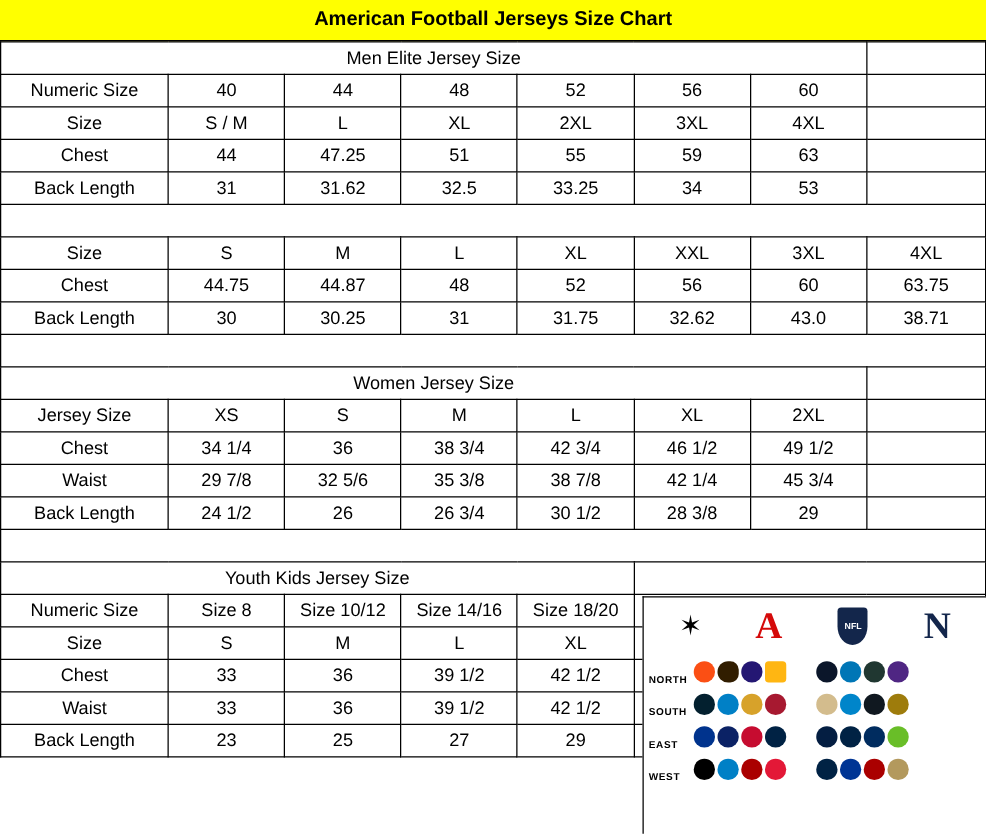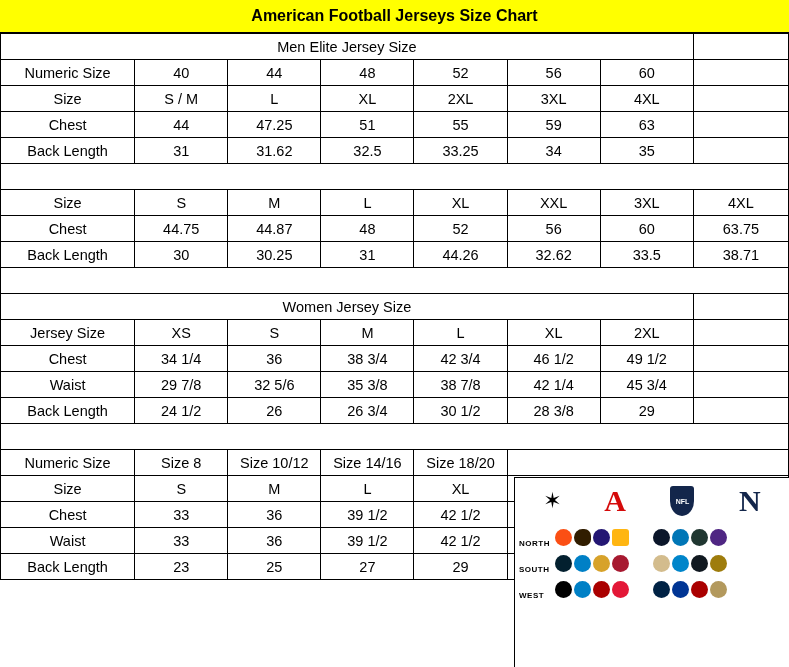--- a/index.html
+++ b/index.html
@@ -207,21 +207,21 @@
         <td>63</td>
         <td class="blank"></td>
       </tr>
       <tr>
         <td>Back Length</td>
         <td>31</td>
         <td>31.62</td>
         <td>32.5</td>
         <td>33.25</td>
         <td>34</td>
-        <td>35</td>
+        <td>53</td>
         <td class="blank"></td>
       </tr>
 
       <tr class="spacer-row">
         <td class="nb" colspan="8"></td>
       </tr>
 
       <tr>
         <td>Size</td>
         <td>S</td>
@@ -240,23 +240,23 @@
         <td>52</td>
         <td>56</td>
         <td>60</td>
         <td>63.75</td>
       </tr>
       <tr>
         <td>Back Length</td>
         <td>30</td>
         <td>30.25</td>
         <td>31</td>
-        <td>44.26</td>
+        <td>31.75</td>
         <td>32.62</td>
-        <td>33.5</td>
+        <td>43.0</td>
         <td>38.71</td>
       </tr>
 
       <tr class="spacer-row">
         <td class="nb" colspan="8"></td>
       </tr>
 
       <tr>
         <td class="section-head" colspan="7">Women Jersey Size</td>
         <td class="nb"></td>
@@ -299,20 +299,24 @@
         <td>30 1/2</td>
         <td>28 3/8</td>
         <td>29</td>
         <td class="nb"></td>
       </tr>
 
       <tr class="spacer-row">
         <td class="nb" colspan="8"></td>
       </tr>
 
+      <tr>
+        <td class="section-head" colspan="5">Youth Kids Jersey Size</td>
+        <td class="nb" colspan="3"></td>
+      </tr>
       <tr>
         <td>Numeric Size</td>
         <td class="small-cell">Size 8</td>
         <td class="small-cell">Size 10/12</td>
         <td class="small-cell">Size 14/16</td>
         <td class="small-cell">Size 18/20</td>
         <td class="nb" colspan="3"></td>
       </tr>
       <tr>
         <td>Size</td>
@@ -382,20 +386,35 @@
           <span class="team-dot" style="background:#a71930"></span>
         </span>
         <span class="team-group">
           <span class="team-dot" style="background:#d3bc8d"></span>
           <span class="team-dot" style="background:#0085ca"></span>
           <span class="team-dot" style="background:#101820"></span>
           <span class="team-dot" style="background:#9e7c0c"></span>
         </span>
       </div>
       <div class="div-row">
+        <span class="div-label">EAST</span>
+        <span class="team-group">
+          <span class="team-dot" style="background:#00338d"></span>
+          <span class="team-dot" style="background:#0b2265"></span>
+          <span class="team-dot" style="background:#c60c30"></span>
+          <span class="team-dot" style="background:#002244"></span>
+        </span>
+        <span class="team-group">
+          <span class="team-dot" style="background:#041e42"></span>
+          <span class="team-dot" style="background:#002244"></span>
+          <span class="team-dot" style="background:#002c5f"></span>
+          <span class="team-dot" style="background:#69be28"></span>
+        </span>
+      </div>
+      <div class="div-row">
         <span class="div-label">WEST</span>
         <span class="team-group">
           <span class="team-dot" style="background:#000000"></span>
           <span class="team-dot" style="background:#0080c6"></span>
           <span class="team-dot" style="background:#aa0000"></span>
           <span class="team-dot" style="background:#e31837"></span>
         </span>
         <span class="team-group">
           <span class="team-dot" style="background:#002244"></span>
           <span class="team-dot" style="background:#003594"></span>

